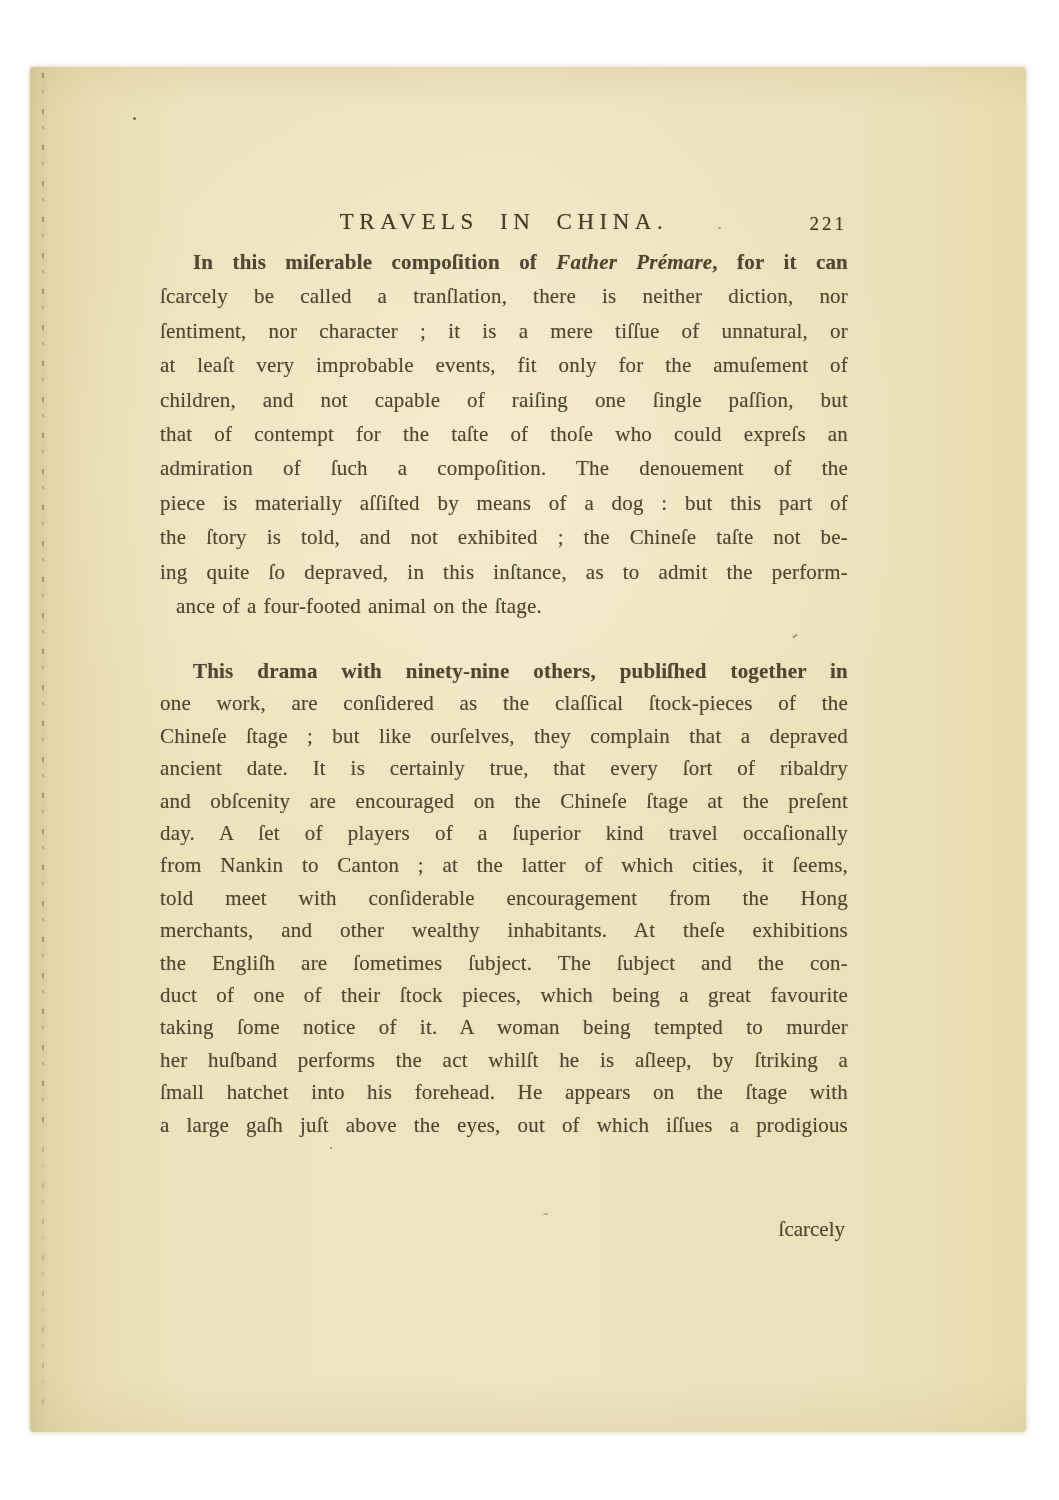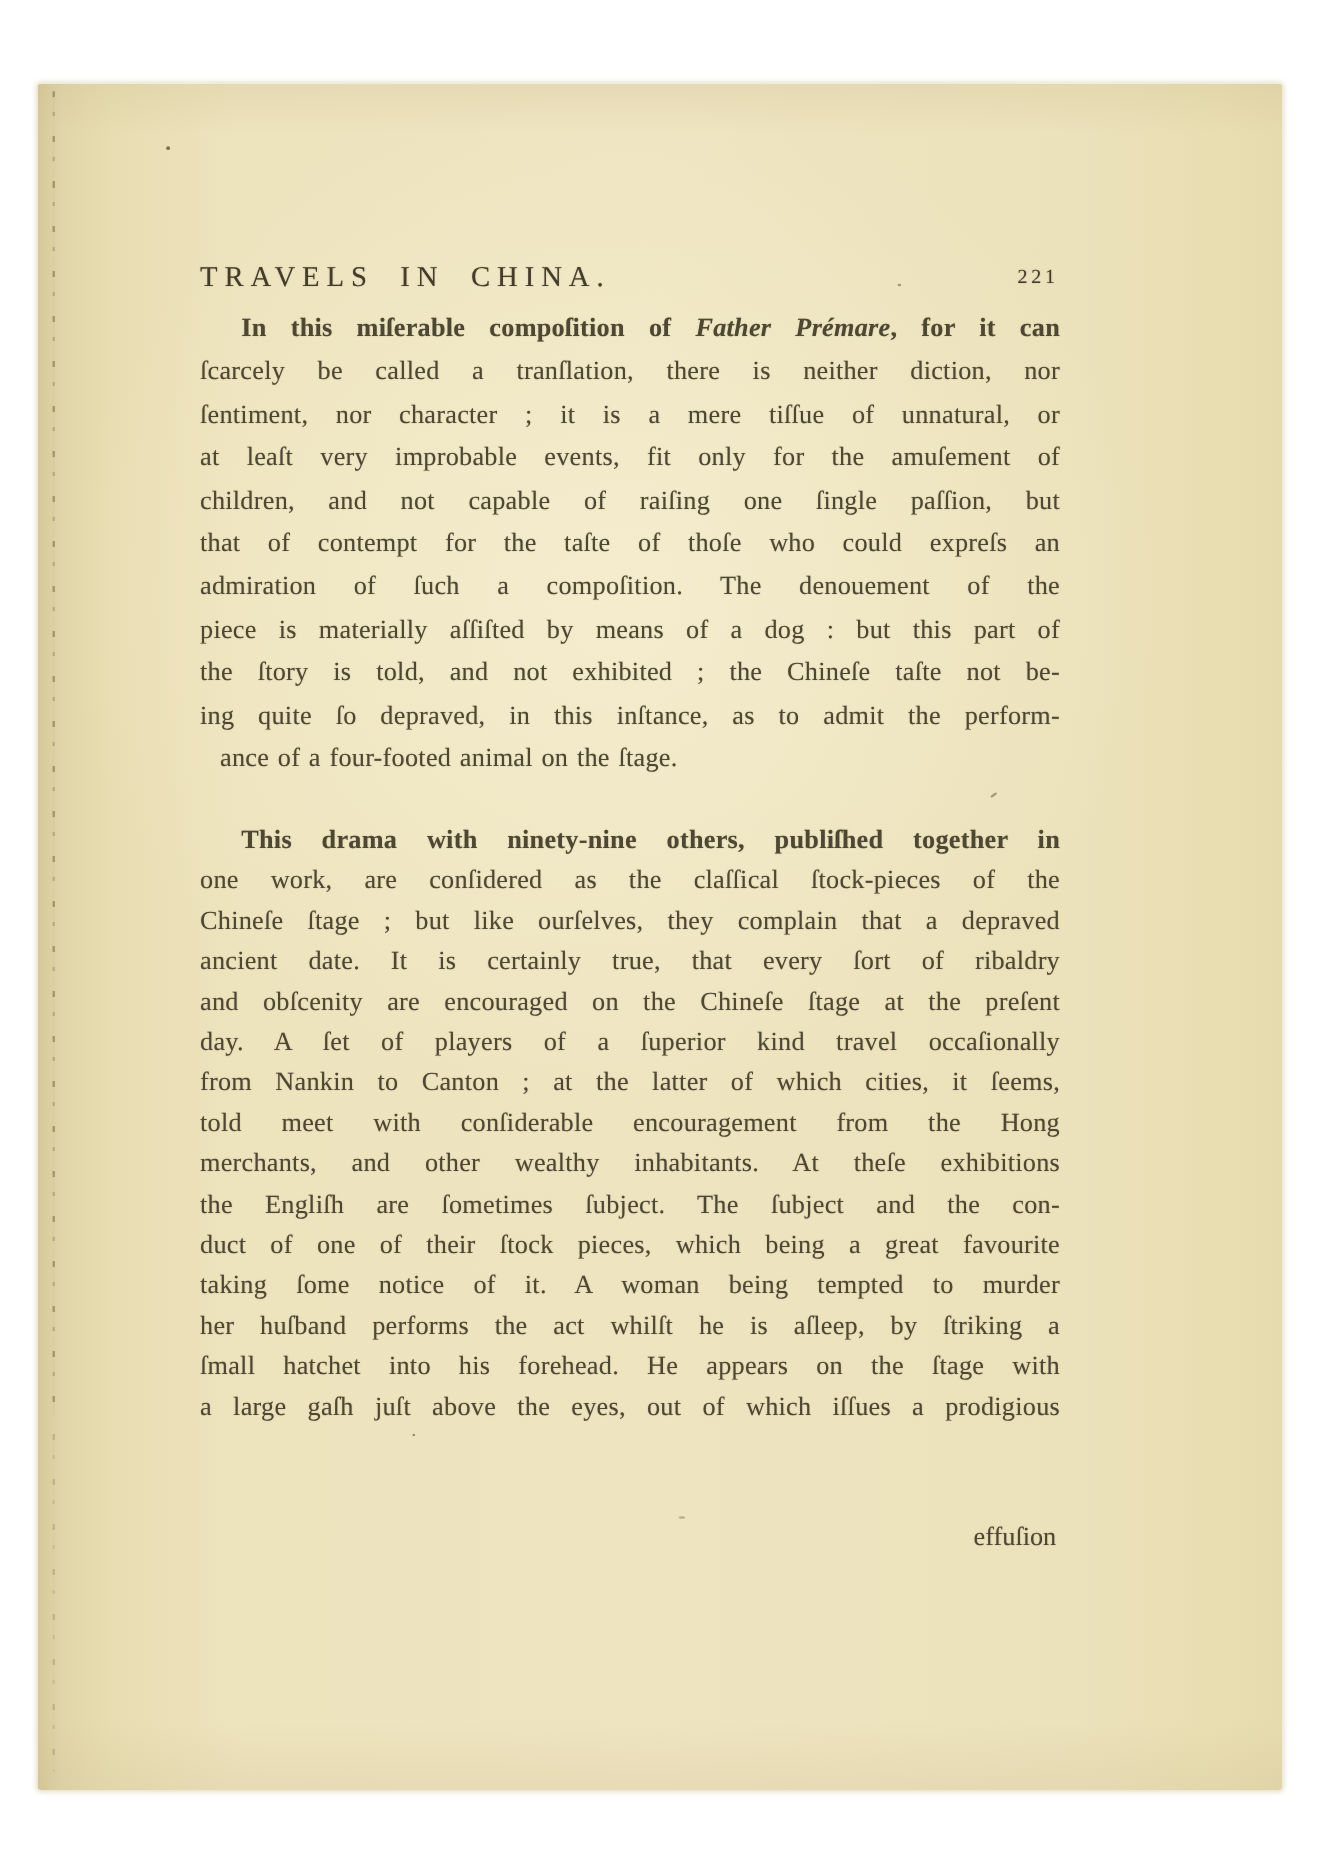--- a/index.html
+++ b/index.html
@@ -54,30 +54,30 @@
     position: absolute;
     top: 142px;
     left: 130px;
     width: 688px;
     height: 36px;
     color: #433d29;
     text-shadow: 0 0 1px rgba(67,61,41,0.45);
   }
   .running-title {
     display: block;
-    text-align: left;
+    text-align: center;
     font-size: 23px;
     letter-spacing: 5.5px;
     word-spacing: 10px;
   }
   .pagenum {
     position: absolute;
     right: 1px;
     top: 4px;
-    font-size: 16px;
+    font-size: 19px;
     letter-spacing: 3px;
   }
   
   .para {
     position: absolute;
     left: 130px;
     width: 688px;
     color: #4e4732;
     font-size: 21px;
     letter-spacing: 0.2px;
@@ -158,21 +158,21 @@
         <div class="line">told meet with conſiderable encouragement from the Hong</div>
         <div class="line">merchants, and other wealthy inhabitants. At theſe exhibitions</div>
         <div class="line">the Engliſh are ſometimes ſubject. The ſubject and the con-</div>
         <div class="line">duct of one of their ſtock pieces, which being a great favourite</div>
         <div class="line">taking ſome notice of it. A woman being tempted to murder</div>
         <div class="line">her huſband performs the act whilſt he is aſleep, by ſtriking a</div>
         <div class="line">ſmall hatchet into his forehead. He appears on the ſtage with</div>
         <div class="line">a large gaſh juſt above the eyes, out of which iſſues a prodigious</div>
       </div>
 
-    <div class="catchword">effuſion</div>
+    <div class="catchword">ſcarcely</div>
 
     <div class="speck speck-1"></div>
     <div class="speck speck-2"></div>
     <div class="speck speck-3"></div>
     <div class="speck speck-4"></div>
     <div class="speck speck-5"></div>
   </div>
 </div>
 
 </body></html>

